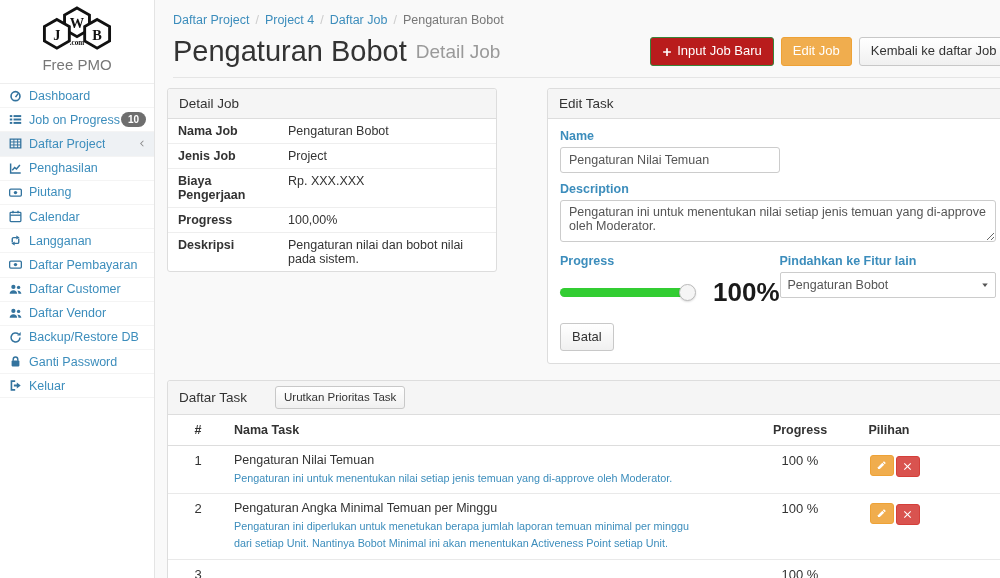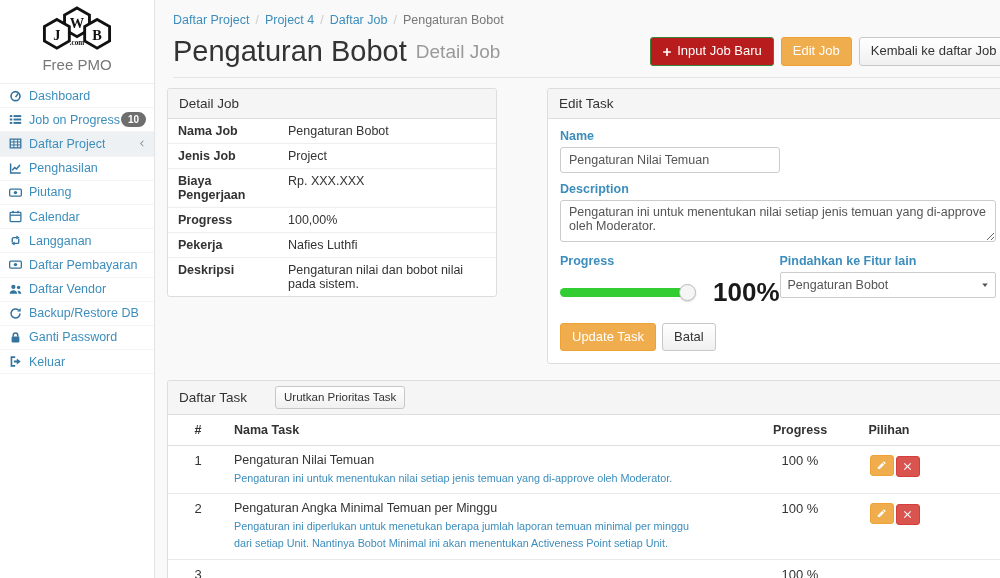--- a/index.html
+++ b/index.html
@@ -213,20 +213,31 @@
       </li>
       <li class="">
         <span class="s-icon">
           <svg viewBox="0 0 16 16">
             <circle cx="5.4" cy="4.8" r="2.6"></circle>
             <path d="M.8 13.2c0-2.6 2-4.2 4.6-4.2s4.6 1.6 4.6 4.2z"></path>
             <circle cx="11.8" cy="5.4" r="2.1"></circle>
             <path d="M11.2 9.4c2.4.2 4 1.7 4 3.8h-3.6c0-1.5-.5-2.9-1.5-3.6z"></path>
           </svg>
         </span>
+        <span class="s-label">Daftar Customer</span>
+      </li>
+      <li class="">
+        <span class="s-icon">
+          <svg viewBox="0 0 16 16">
+            <circle cx="5.4" cy="4.8" r="2.6"></circle>
+            <path d="M.8 13.2c0-2.6 2-4.2 4.6-4.2s4.6 1.6 4.6 4.2z"></path>
+            <circle cx="11.8" cy="5.4" r="2.1"></circle>
+            <path d="M11.2 9.4c2.4.2 4 1.7 4 3.8h-3.6c0-1.5-.5-2.9-1.5-3.6z"></path>
+          </svg>
+        </span>
         <span class="s-label">Daftar Vendor</span>
       </li>
       <li class="">
         <span class="s-icon">
           <svg viewBox="0 0 16 16">
             <path d="M13.5 8A5.5 5.5 0 1 1 11.8 4" fill="none" stroke="currentColor" stroke-width="1.9"></path>
             <path d="M14.4 1.2v4.3h-4.3z"></path>
           </svg>
         </span>
         <span class="s-label">Backup/Restore DB</span>
@@ -290,24 +301,20 @@
           </div>
           <div class="d-row">
             <div class="d-label">Biaya Pengerjaan</div>
             <div class="d-value">Rp. XXX.XXX</div>
           </div>
           <div class="d-row">
             <div class="d-label">Progress</div>
             <div class="d-value">100,00%</div>
           </div>
           <div class="d-row">
-            <div class="d-label">Pekerja</div>
-            <div class="d-value">Nafies Luthfi</div>
-          </div>
-          <div class="d-row">
             <div class="d-label">Deskripsi</div>
             <div class="d-value">Pengaturan nilai dan bobot nilai pada sistem.</div>
           </div>
         </div>
     </div>
 
     <div class="panel edit-panel">
       <div class="panel-heading">Edit Task</div>
       <div class="edit-body">
         <div class="fg">
@@ -337,21 +344,20 @@
               </select>
               <span class="select-caret">
                   <svg viewBox="0 0 16 16">
                     <path d="M2.5 5h11L8 12z"></path>
                   </svg>
                 </span>
             </div>
           </div>
         </div>
         <div class="btn-row">
-          <button class="btn btn-orange">Update Task</button>
           <button class="btn btn-default">Batal</button>
         </div>
       </div>
     </div>
   </div>
 
   <div class="panel tasks-panel">
     <div class="panel-heading tasks-heading">
       <span>Daftar Task</span>
       <button class="btn btn-default btn-sm">Urutkan Prioritas Task</button>

